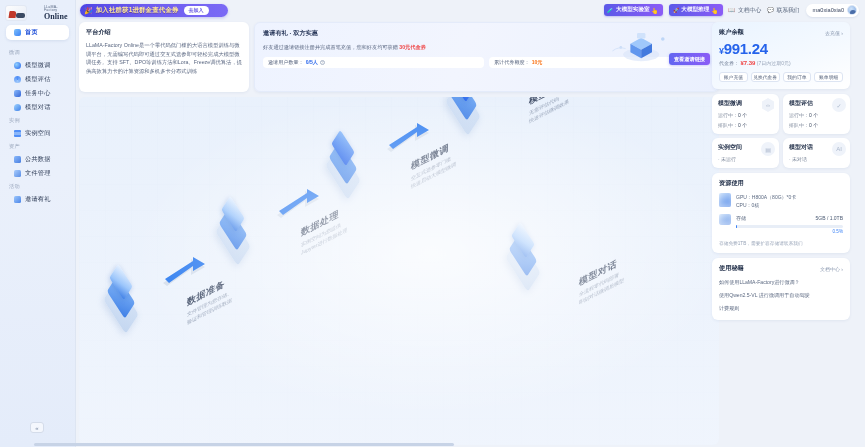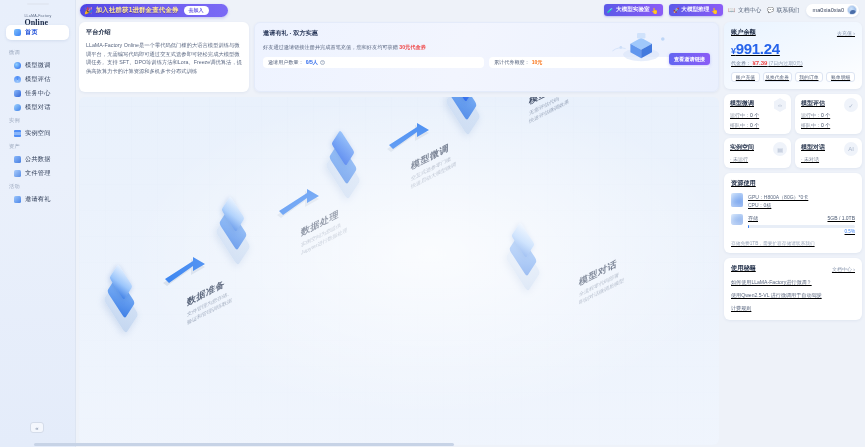--- a/index.html
+++ b/index.html
@@ -12,23 +12,22 @@
   body { position: relative; }
 
   
   .sidebar {
     position: absolute; left: 0; top: 0; width: 76px; height: 447px;
     background: linear-gradient(180deg,#e8effb 0%, #eaf0fb 40%, #e4ecfa 100%);
     border-right: 1px solid #dde5f2;
     padding: 0;
   }
   .brand {
-    height: 21px; display: flex; align-items: center; gap: 10px;
+    height: 21px; display: flex; align-items: flex-end; gap: 17px;
     padding: 3px 4px 0 5px;
-    flex-direction: column;
   }
   .brand-logo {
     width: 22px; height: 16px; border-radius: 3px;
     background: linear-gradient(135deg,#fdfdfd,#e8edf7);
     position: relative; overflow: hidden;
     border: 1px solid #e2e8f3;
   }
   .brand-logo:before {
     content:""; position:absolute; left:3px; bottom:2px; width:7px; height:7px;
     background:#c0392b; border-radius: 1px 3px 0 0; transform: skewX(-8deg);
@@ -226,23 +225,22 @@
     box-shadow: 0 2px 6px rgba(50,100,190,.28);
   }
   .iso-top.dark { background: linear-gradient(150deg,#8bbcfa,#2563eb); }
   .arrow {
     position:absolute; width:46px; height:30px;
   }
   .arrow svg { width:100%; height:100%; display:block; }
 
   
   .right {
-    position:absolute; right:0; top:20px; width:143px; height:427px;
+    position:absolute; right:12px; top:20px; width:143px; height:427px;
     padding: 2px 3px 0 2px;
-    text-decoration: underline;
   }
   .panel {
     background:#fff; border-radius:6px; margin-bottom:5px;
     box-shadow:0 1px 3px rgba(40,70,130,.07);
   }
   .panel-balance {
     background: linear-gradient(160deg,#eaf4ff 0%, #f4f9ff 55%, #ffffff 100%);
     padding:6px 7px 7px 7px; position:relative;
   }
   .p-head { display:flex; align-items:center; }

